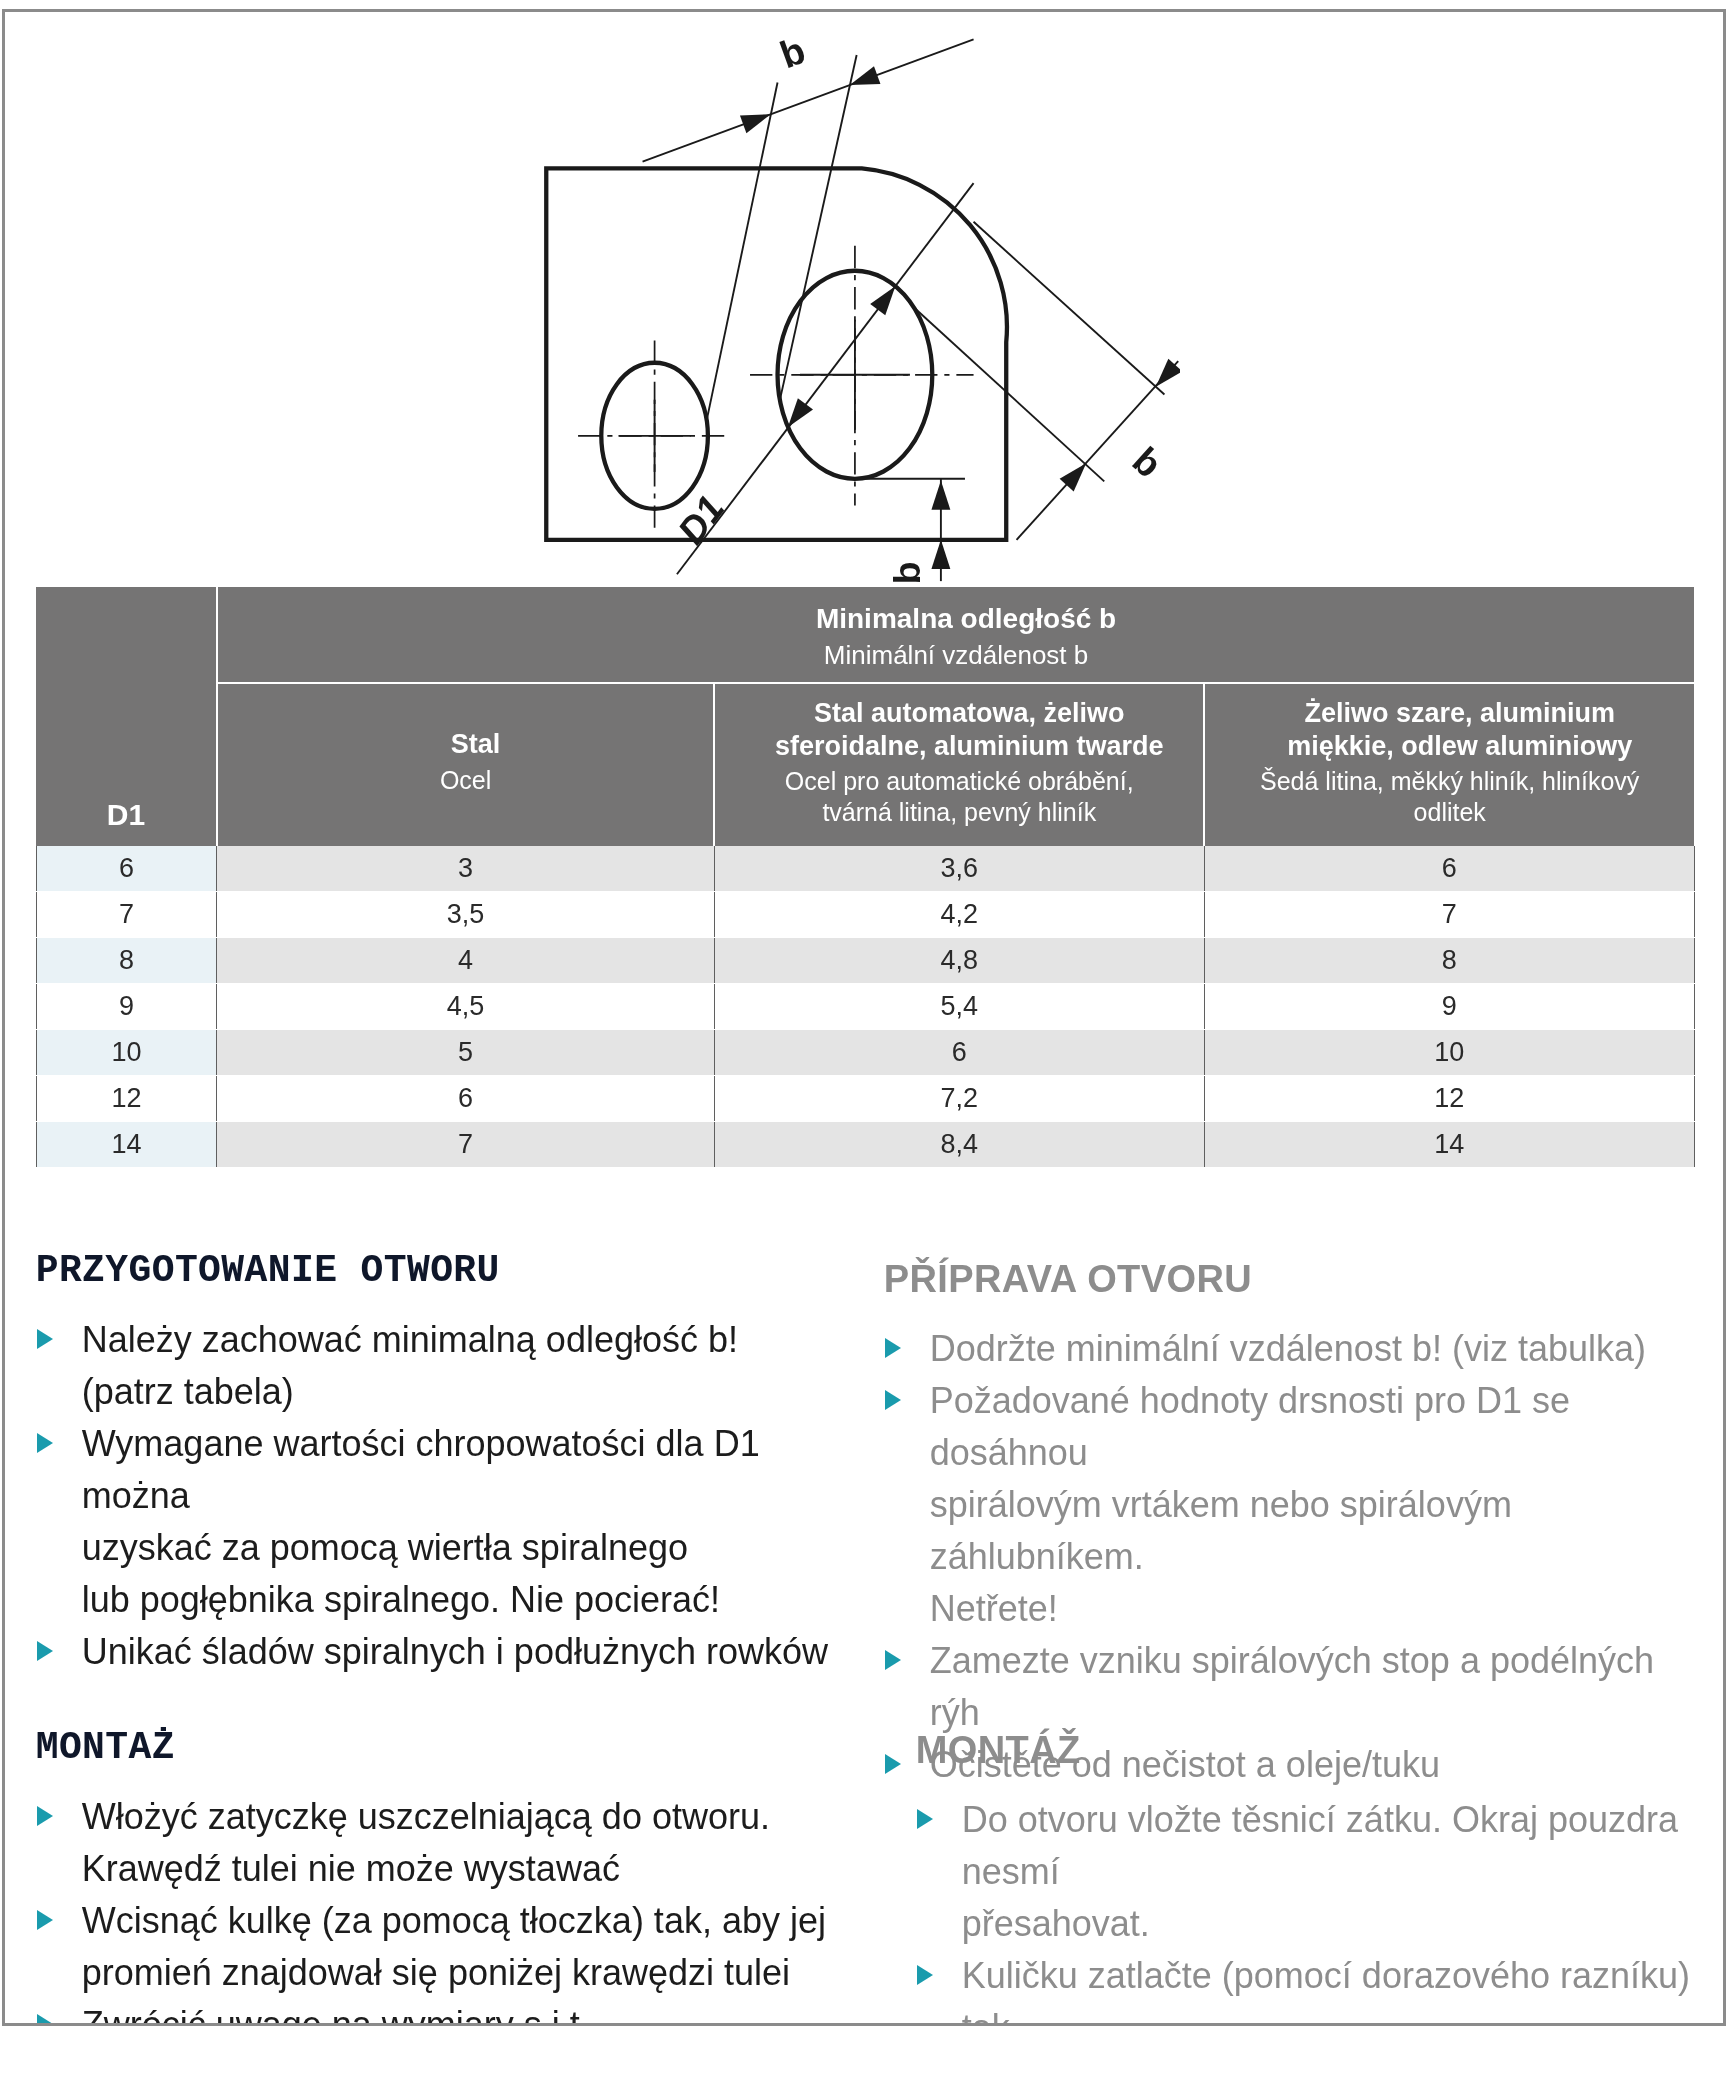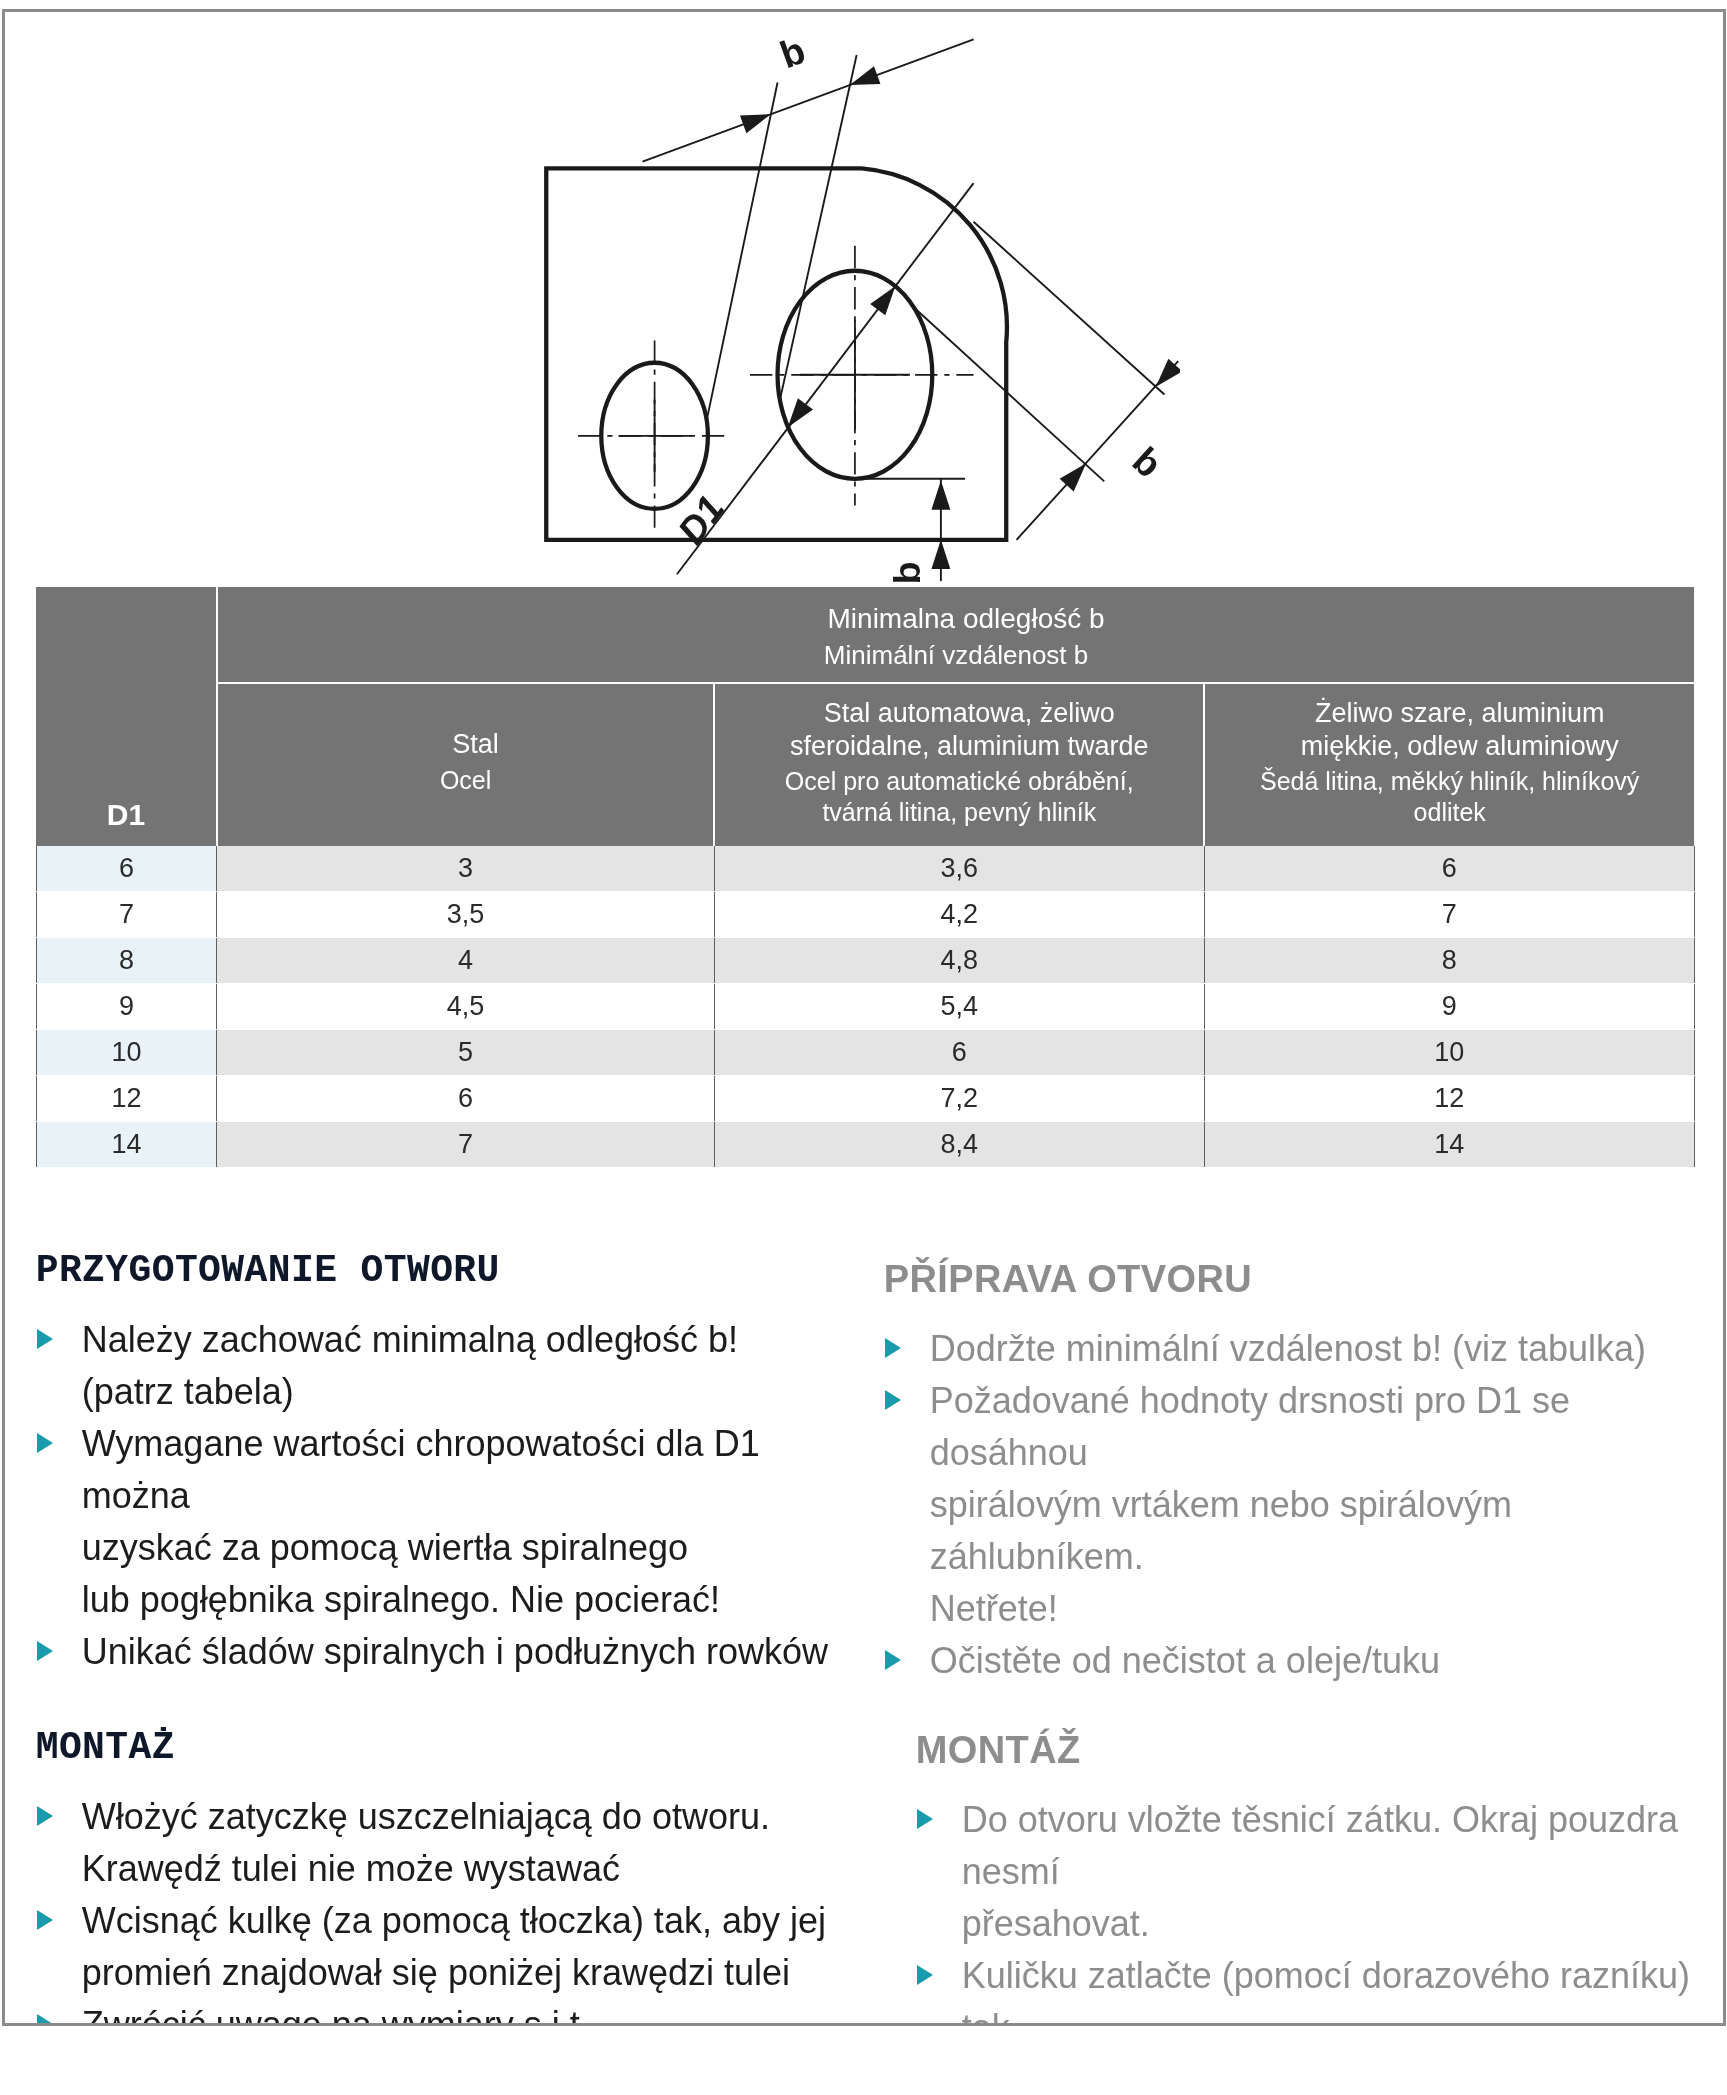--- a/index.html
+++ b/index.html
@@ -28,21 +28,21 @@
   .spec-table { position:absolute; left:31px; top:575px; width:1659px;
     border-collapse:collapse; table-layout:fixed; }
   .spec-table th, .spec-table td { text-align:center; }
   thead th { background:#757474; color:#ffffff; font-weight:normal; }
   th.h-d1 { vertical-align:bottom; padding-bottom:13.8px; font-size:30px; font-weight:bold; }
   th.h-group { height:96px; border-left:2.6px solid #ffffff; border-bottom:2.6px solid #ffffff;
     vertical-align:middle; padding-top:5.2px; }
   th.h-col { height:163px; vertical-align:middle; padding:6.9px 8.6px 12px; }
   th.h-col + th.h-col { border-left:2.6px solid #ffffff; }
   th.h-col:first-of-type { border-left:2.6px solid #ffffff; }
-  .h-main { font-size:28px; font-weight:normal; line-height:1.22; white-space:pre-line;padding-left:20px; }
+  .h-main { font-size:28px; font-weight:bold; line-height:1.22; white-space:pre-line;padding-left:20px; }
   .h-sub  { font-size:26px; font-weight:normal; line-height:1.22; margin-top:4px; white-space:pre-line; }
   .h-col .h-main { font-size:27px; }
   .h-col .h-sub  { font-size:25px; }
   tbody td { height:46px; font-size:27px; color:#2a2a2a; background:#ffffff;
     border-left:1.7px solid #5f5f5f; border-bottom:1.7px solid #ffffff; font-weight:normal; }
   tbody td:last-child { border-right:1.7px solid #5f5f5f; }
   tbody tr:nth-child(odd) td { background:#e4e4e4; }
   tbody tr:nth-child(odd) td:first-child { background:#e9f2f6; }
 
   
@@ -213,20 +213,21 @@
       </div>
   </div>
 
   <div class="txtblock cz blk-cz-prep">
     <div class="sec-title">PŘÍPRAVA OTVORU</div>
     <div class="bullets">
         <div class="bullet-item"><span class="tri"></span><span class="btext">Dodržte minimální vzdálenost b! (viz tabulka)</span></div>
         <div class="bullet-item"><span class="tri"></span><span class="btext">Požadované hodnoty drsnosti pro D1 se dosáhnou
 spirálovým vrtákem nebo spirálovým záhlubníkem.
 Netřete!</span></div>
+        <div class="bullet-item"><span class="tri"></span><span class="btext">Zamezte vzniku spirálových stop a podélných rýh</span></div>
         <div class="bullet-item"><span class="tri"></span><span class="btext">Očistěte od nečistot a oleje/tuku</span></div>
       </div>
   </div>
 
   <div class="txtblock pl blk-pl-asm">
     <div class="sec-title">MONTAŻ</div>
     <div class="bullets">
         <div class="bullet-item"><span class="tri"></span><span class="btext">Włożyć zatyczkę uszczelniającą do otworu.
 Krawędź tulei nie może wystawać</span></div>
         <div class="bullet-item"><span class="tri"></span><span class="btext">Wcisnąć kulkę (za pomocą tłoczka) tak, aby jej

